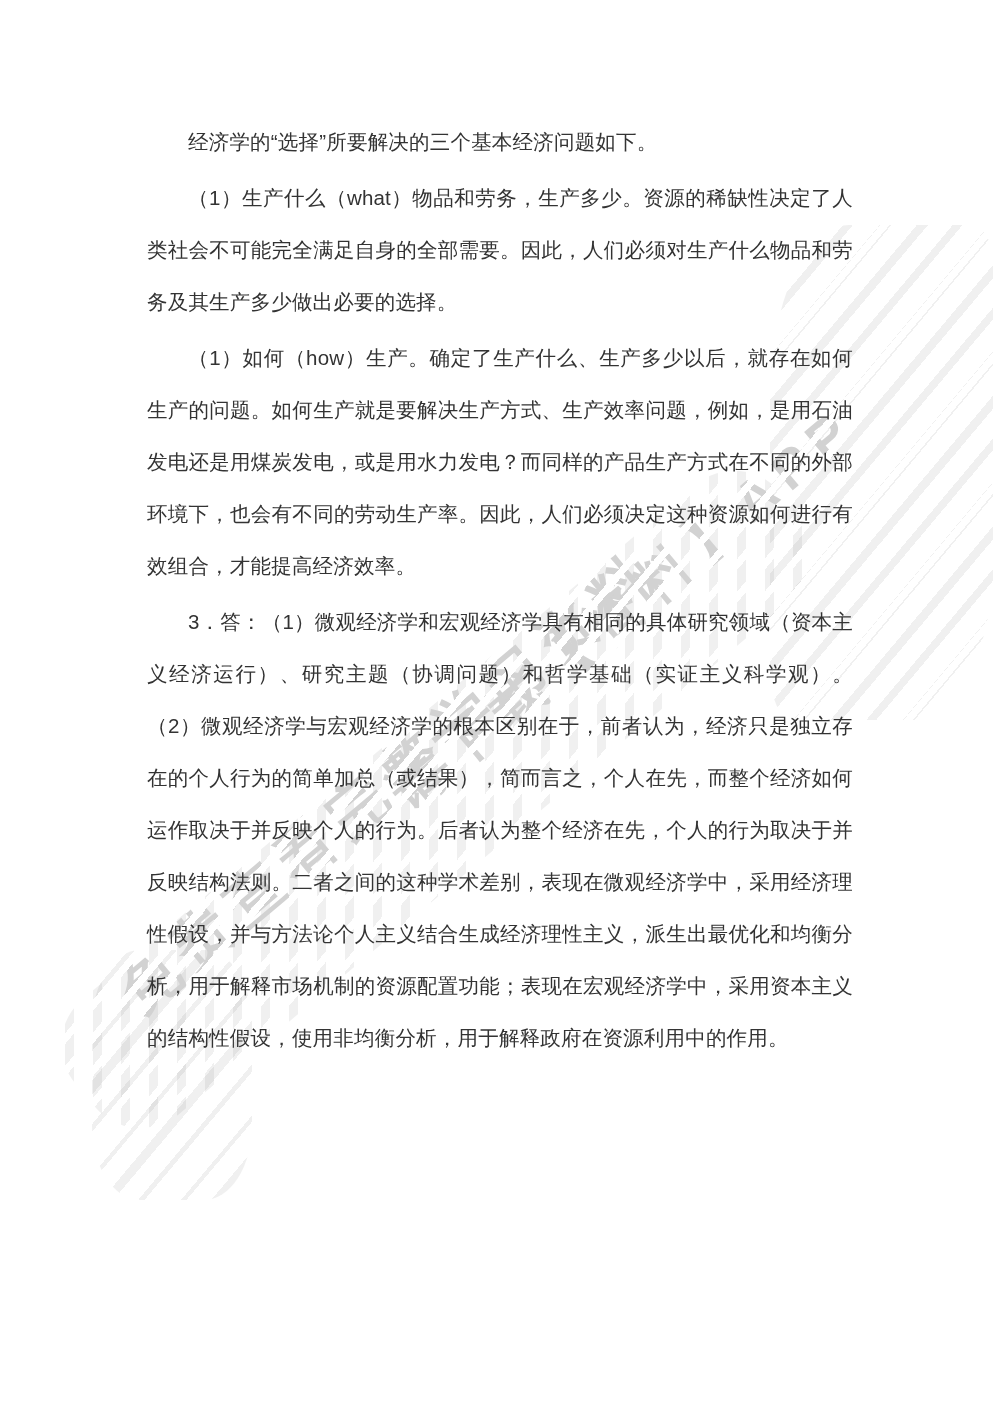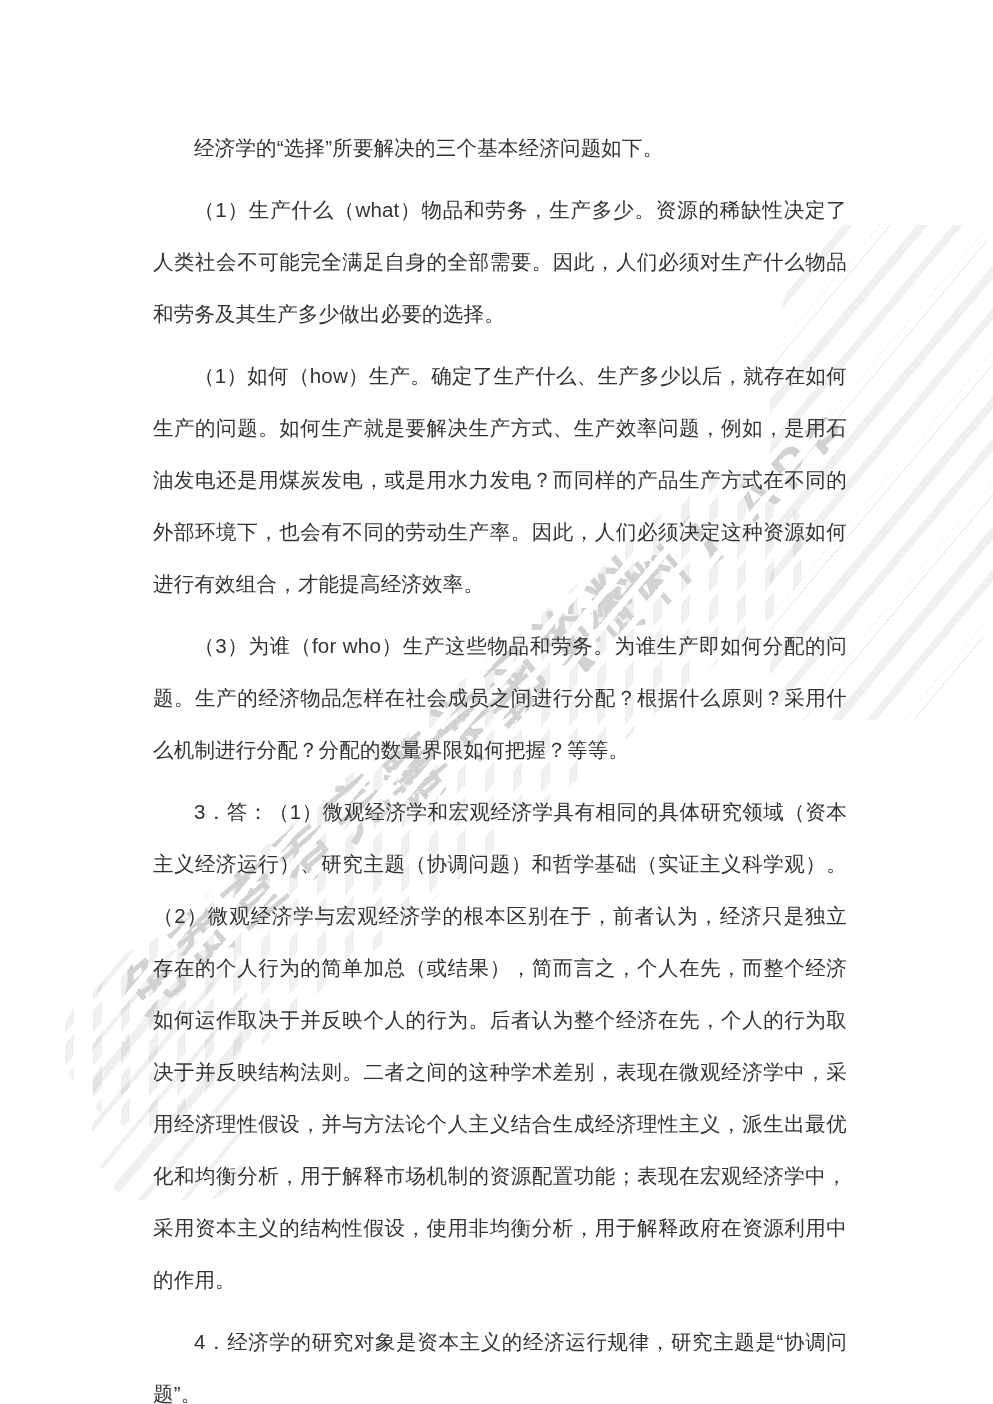--- a/index.html
+++ b/index.html
@@ -74,21 +74,21 @@
     top: 112px;
     width: 714px;
     z-index: 5;
     color: #333333;
     font-size: 20.5px;
     line-height: 52px;
     text-align: justify;
     letter-spacing: 0.2px;
   }
   .content p {
-    margin: 10px;
+    margin: 4px;
     text-indent: 2em;
   }
 </style>
 </head>
 <body>
 
 <div class="page">
 
   <div class="streak streak-top-right"></div>
   <div class="streak streak-center-band"></div>
@@ -96,18 +96,16 @@
 
   <div class="wm-line wm-line-1" style="color: rgb(210, 210, 210);">免费查看完整学习资料</div>
   <div class="wm-line wm-line-2" style="color: rgb(210, 210, 210);">请下载【资料】APP</div>
 
   <div class="wm-hatch"></div>
 
   <div class="content" style="color: rgb(51, 51, 51);">
       <p>经济学的“选择”所要解决的三个基本经济问题如下。</p>
       <p>（1）生产什么（what）物品和劳务，生产多少。资源的稀缺性决定了人类社会不可能完全满足自身的全部需要。因此，人们必须对生产什么物品和劳务及其生产多少做出必要的选择。</p>
       <p>（1）如何（how）生产。确定了生产什么、生产多少以后，就存在如何生产的问题。如何生产就是要解决生产方式、生产效率问题，例如，是用石油发电还是用煤炭发电，或是用水力发电？而同样的产品生产方式在不同的外部环境下，也会有不同的劳动生产率。因此，人们必须决定这种资源如何进行有效组合，才能提高经济效率。</p>
-      <p>（3）为谁（for who）生产这些物品和劳务。为谁生产即如何分配的问题。生产的经济物品怎样在社会成员之间进行分配？根据什么原则？采用什么机制进行分配？分配的数量界限如何把握？等等。</p>
       <p>3．答：（1）微观经济学和宏观经济学具有相同的具体研究领域（资本主义经济运行）、研究主题（协调问题）和哲学基础（实证主义科学观）。（2）微观经济学与宏观经济学的根本区别在于，前者认为，经济只是独立存在的个人行为的简单加总（或结果），简而言之，个人在先，而整个经济如何运作取决于并反映个人的行为。后者认为整个经济在先，个人的行为取决于并反映结构法则。二者之间的这种学术差别，表现在微观经济学中，采用经济理性假设，并与方法论个人主义结合生成经济理性主义，派生出最优化和均衡分析，用于解释市场机制的资源配置功能；表现在宏观经济学中，采用资本主义的结构性假设，使用非均衡分析，用于解释政府在资源利用中的作用。</p>
-      <p>4．经济学的研究对象是资本主义的经济运行规律，研究主题是“协调问题”。</p>
     </div>
 
 </div>
 
 </body></html>

